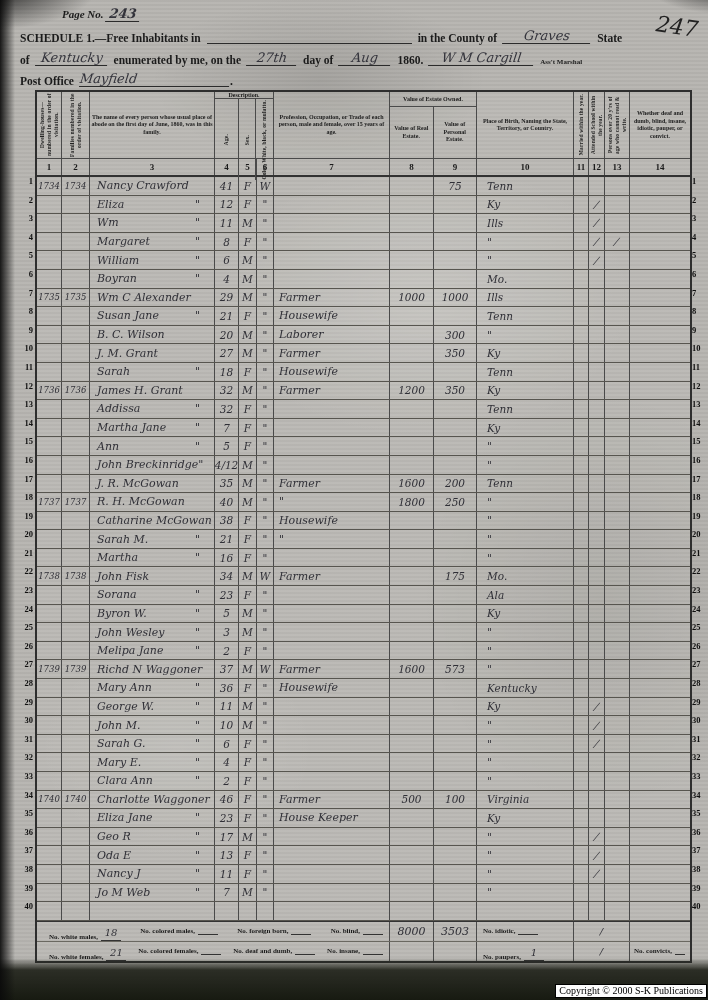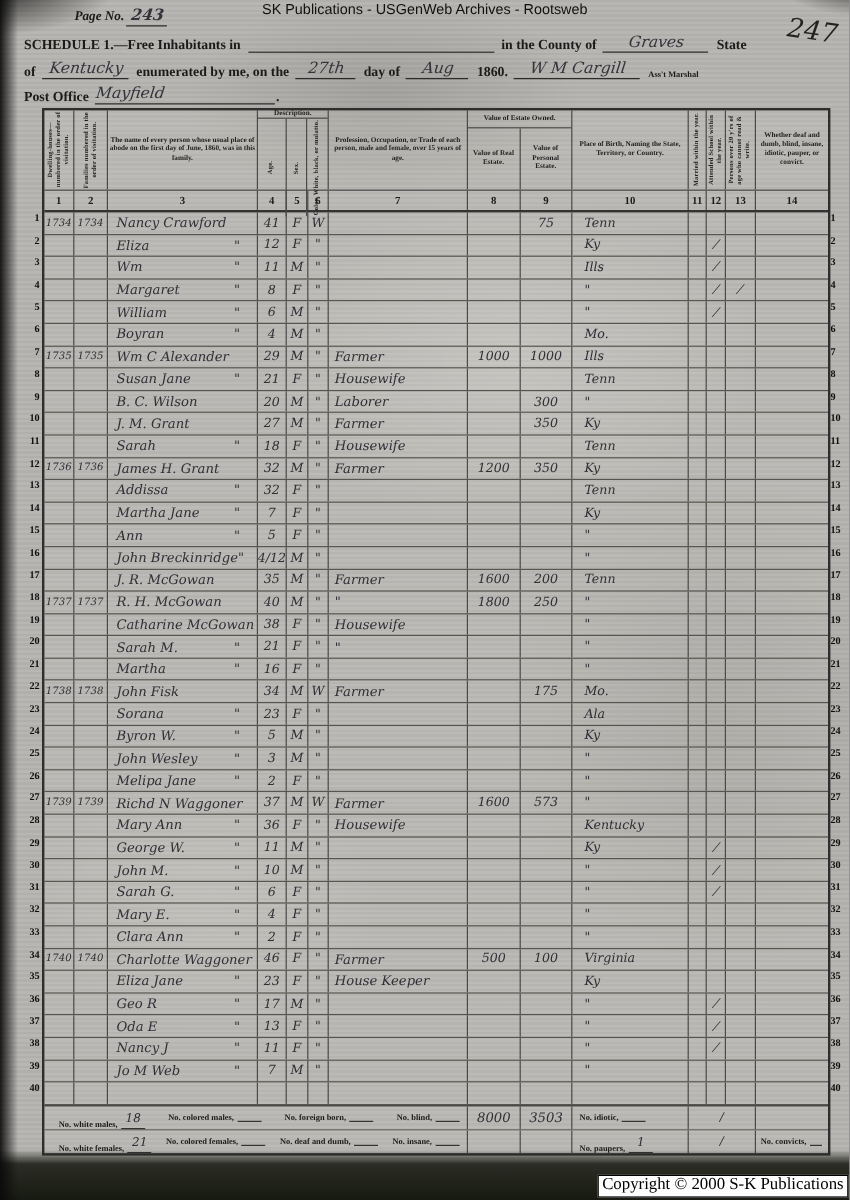--- a/index.html
+++ b/index.html
@@ -19,21 +19,21 @@
     background:
       radial-gradient(ellipse 170px 60px at -25px -12px, rgba(8,8,8,.96), rgba(8,8,8,0) 72%),
       radial-gradient(ellipse 120px 45px at 730px -18px, rgba(12,12,12,.85), transparent 72%),
       linear-gradient(to right, rgba(10,10,10,.92) 0px, rgba(10,10,10,.5) 7px, rgba(10,10,10,0) 15px);
   }
   .bottom-band{position:absolute; left:0; right:0; bottom:0; height:42px; z-index:5;
     background:linear-gradient(to bottom, rgba(32,34,26,0) 0, rgba(32,34,26,.92) 12px, #171a11 100%);}
   .watermark{position:absolute; top:1px; left:0; right:0; text-align:center; z-index:7;
     font-family:"Liberation Sans",sans-serif; font-size:12px; color:#101010;}
   .copyright{position:absolute; right:1px; bottom:2px; z-index:8; background:#fdfdfd;
-    border:1px solid #000; padding:0 3px 1px 3px; font-size:14px; color:#000;margin-left:25px;}
+    border:1px solid #000; padding:0 3px 1px 3px; font-size:10px; color:#000;margin-left:25px;}
   
   .pb{font-weight:bold; font-size:11.5px; white-space:nowrap;}
   .pbs{font-weight:bold; font-size:7px; white-space:nowrap;}
   .hw,.hwv{font-family:"DejaVu Serif",serif; font-style:italic; color:#2f2f36;}
   .hw2{font-family:"DejaVu Serif",serif; font-style:italic; color:#33333b; display:inline-block; transform:skewX(-7deg); font-size:13px;}
   .uline{border-bottom:1px solid #2b2b2b; display:inline-flex; align-items:flex-end; justify-content:center;}
   
   .pageno{position:absolute; top:6px; left:62px; z-index:2; font-style:italic; font-weight:bold; font-size:11px;}
   .bignum{position:absolute; top:14px; right:10px; z-index:7; font-family:"DejaVu Serif",serif;
     font-style:italic; font-size:22px; color:#222; transform:rotate(8deg);}
@@ -91,21 +91,20 @@
   .gutter{position:absolute; top:172px; z-index:4; display:flex; flex-direction:column;}
   .gutter.left{left:19px; width:14px; text-align:right;}
   .gutter.right{left:692px; width:14px; text-align:left;}
   .gn{height:18.6px; line-height:18.6px; font-weight:bold; font-size:8.5px; color:#101010;}
 </style>
 </head>
 <body>
 
 <div class="scan">
 
-  <div class="watermark">SK Publications - USGenWeb Archives - Rootsweb</div>
 
   <div class="pageno">
     <span>Page No.</span>
     <span class="hw2 uline" style="min-width:34px;">243</span>
   </div>
 
   <div class="bignum">247</div>
 
   <div class="hline l1">
     <span class="pb">SCHEDULE 1.—Free Inhabitants in</span>

